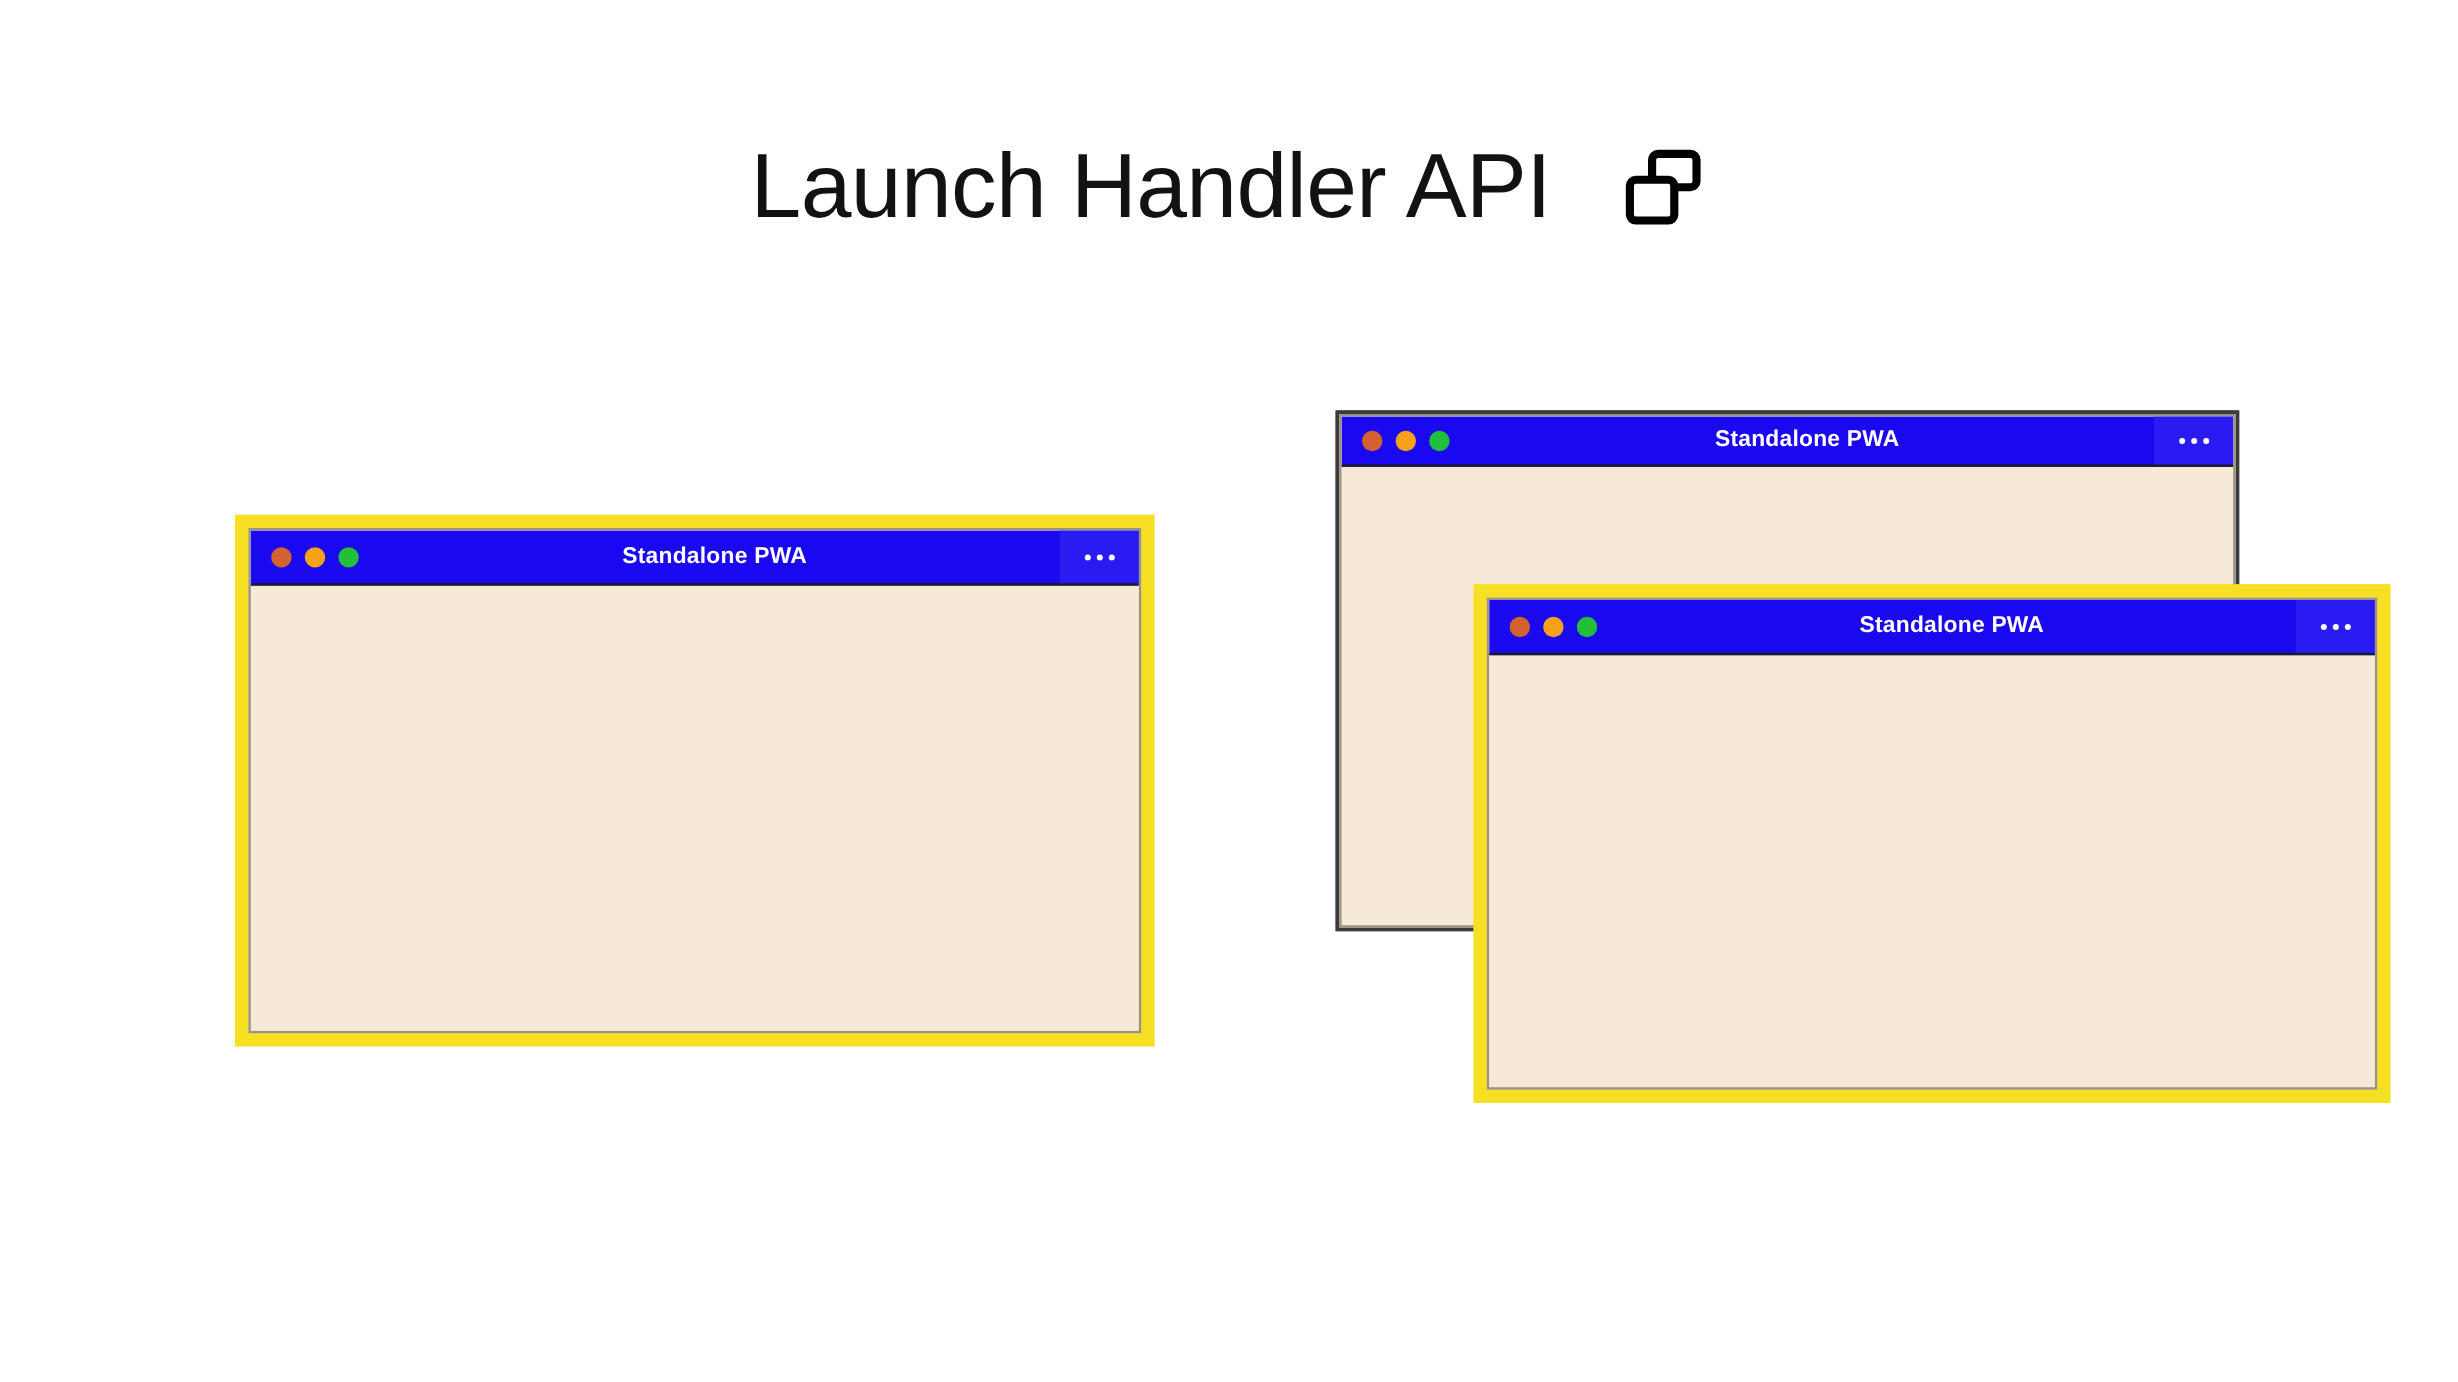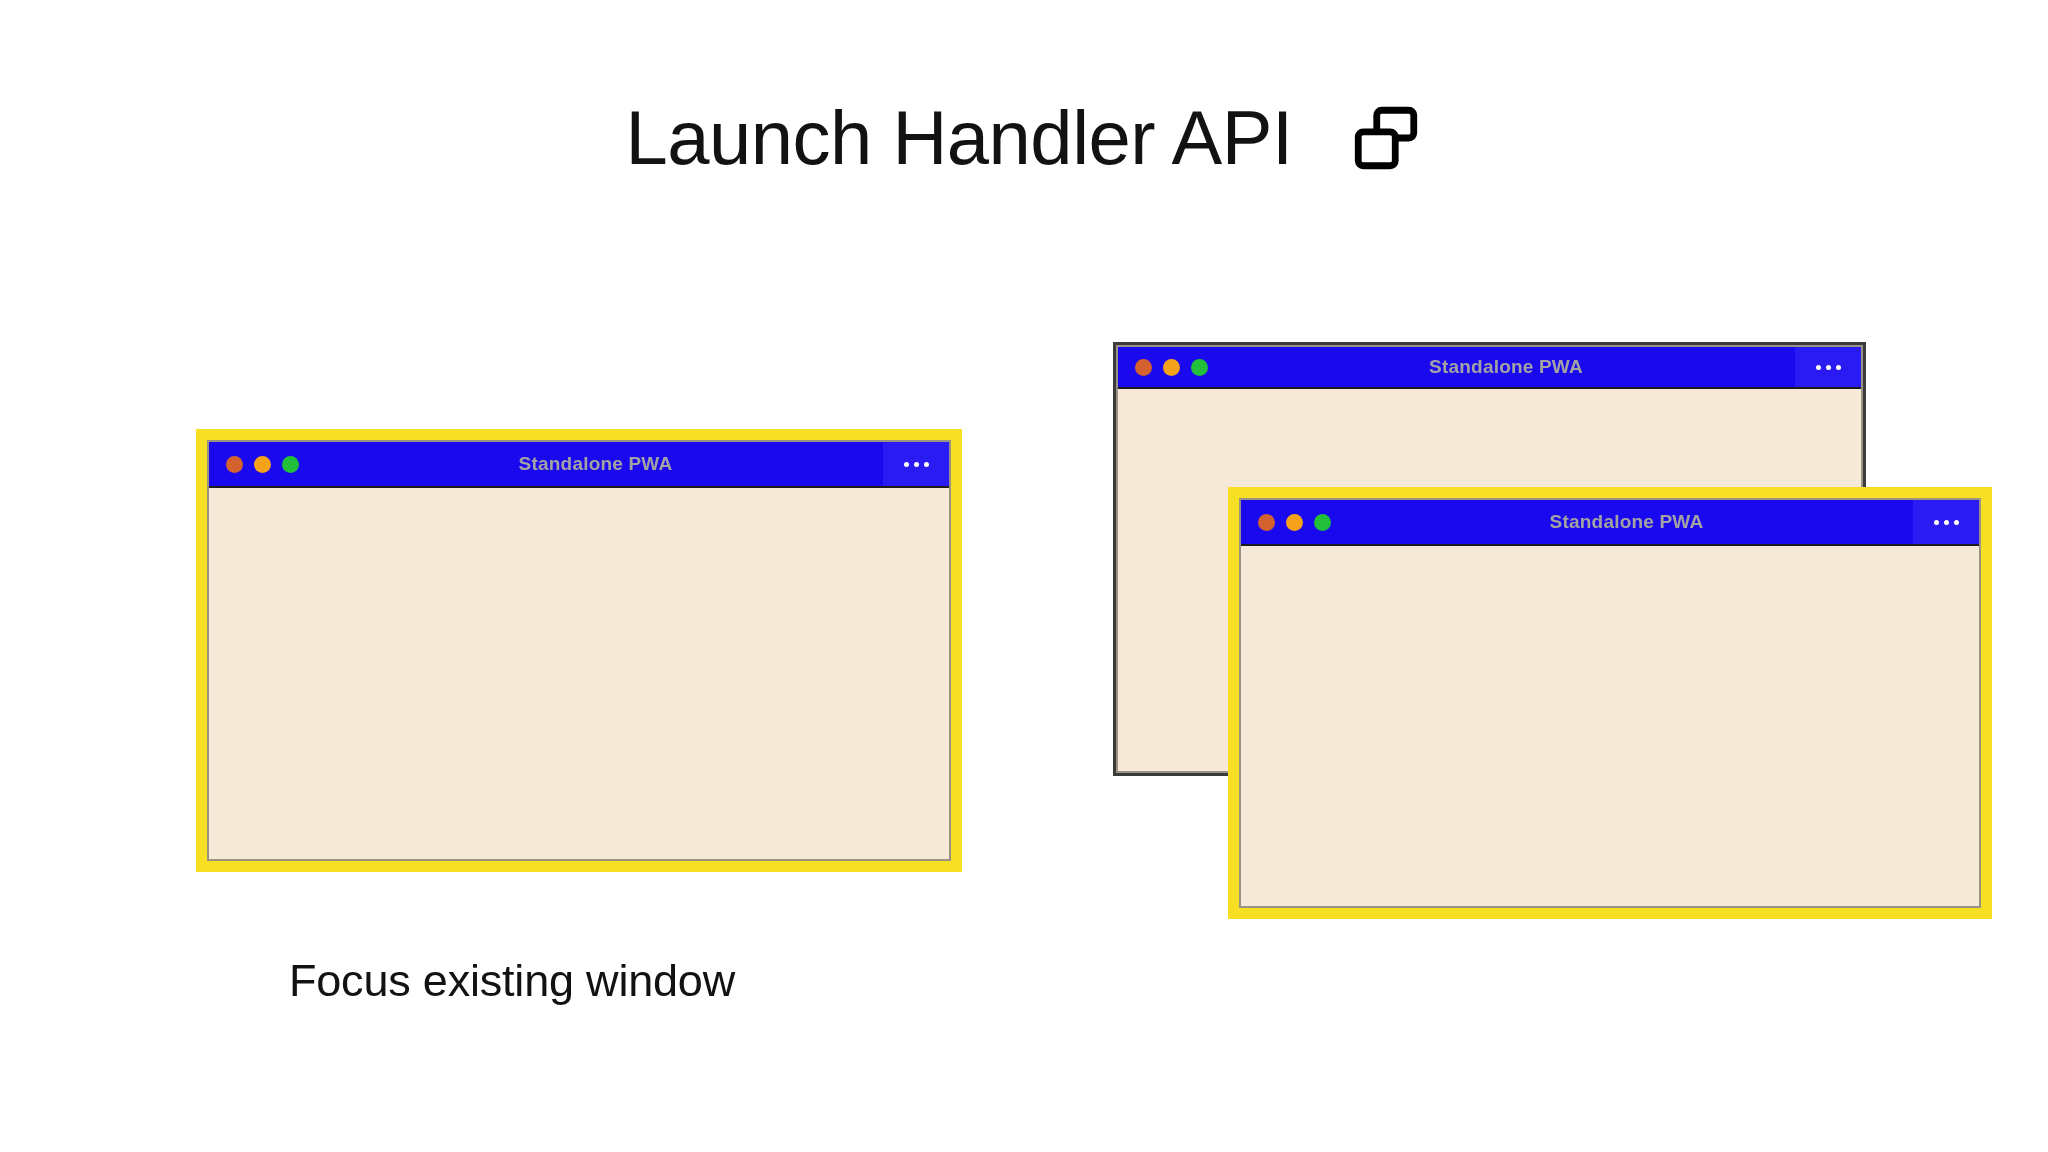--- a/index.html
+++ b/index.html
@@ -13,21 +13,21 @@
     height: 1152px;
     font-family: "Liberation Sans", sans-serif;
     color: #111111;
     overflow: hidden;
     position: relative;
   }
 
   
   .heading-row {
     position: absolute;
-    top: 100px;
+    top: 118px;
     left: 0;
     width: 2048px;
     display: flex;
     align-items: center;
     justify-content: center;
     gap: 56px;
   }
   .heading-title {
     font-size: 76px;
     font-weight: 400;
@@ -116,21 +116,21 @@
 
   .titlebar-title {
     position: absolute;
     left: 0;
     right: 0;
     top: 0;
     bottom: 0;
     display: flex;
     align-items: center;
     justify-content: center;
-    color: #a3a3a3;
+    color: #ffffff;
     font-size: 19px;
     font-weight: 700;
     letter-spacing: 0.2px;
     pointer-events: none;
     padding-left: 33px;
   }
 
   .menu-button {
     margin-left: auto;
     flex: none;
@@ -221,21 +221,20 @@
           <div class="menu-button">
             <span class="menu-dot"></span>
             <span class="menu-dot"></span>
             <span class="menu-dot"></span>
           </div>
         </div>
         <div class="window-body"></div>
       </div>
     </div>
 
-    <div class="caption">Focus existing window</div>
   </div>
 
   <div class="panel panel-right">
 
     <div class="window is-background is-small win-behind" style="left:89px; top:342px;">
       <div class="window-inner">
         <div class="titlebar">
           <div class="traffic-lights">
             <span class="dot red"></span>
             <span class="dot amber"></span>

